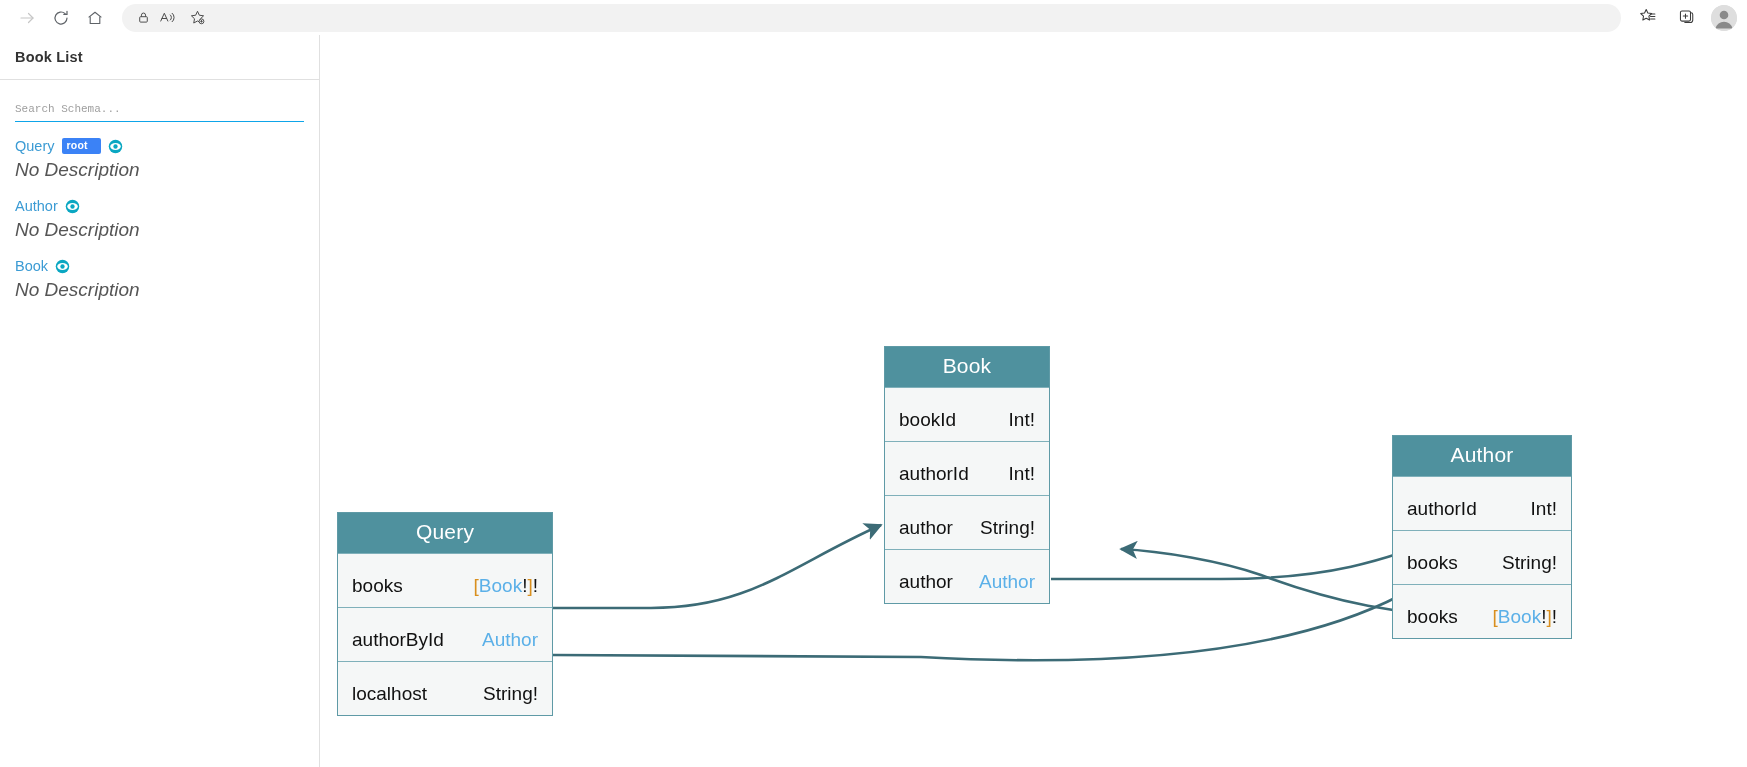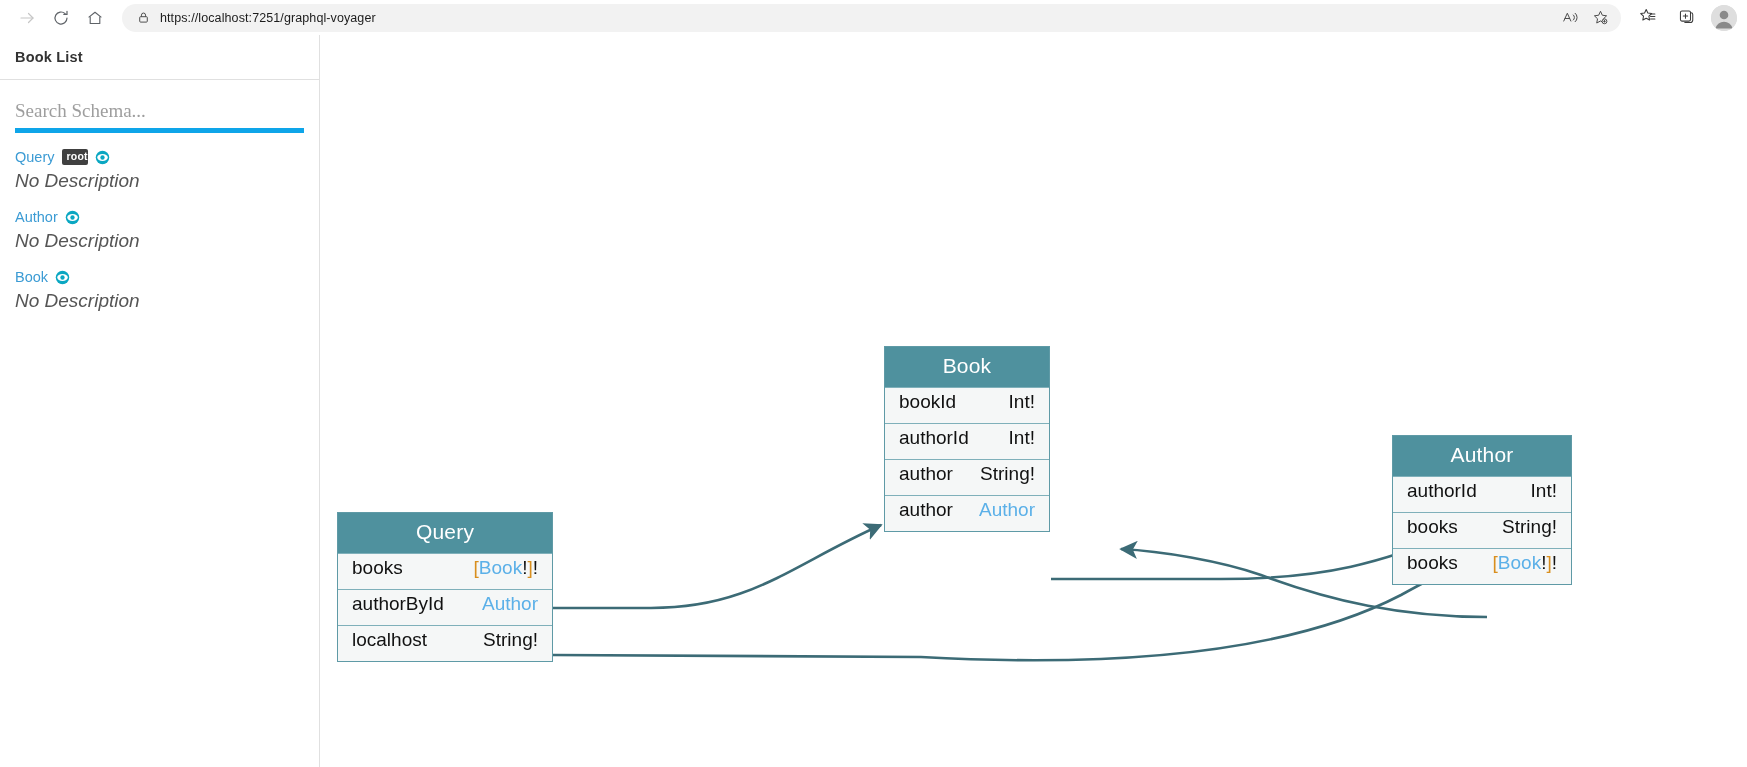--- a/index.html
+++ b/index.html
@@ -88,40 +88,40 @@
     padding-left: 15px;
   }
   #sidebar-title {
     font-size: 14.5px; font-weight: bold; color: #333333;
     letter-spacing: 0.2px;
   }
   #search-wrap { padding: 18px 15px 0 15px; }
   #search-input {
     width: 100%;
     border: none; outline: none;
-    border-bottom: 5px solid #0ea5e9;
-    font-size: 19px;
-    font-family: Liberation Serif, serif;
+    border-bottom: 1px solid #0ea5e9;
+    font-size: 11px;
+    font-family: Liberation Mono, monospace;
     padding: 2px 0 6px 0;
     color: #333;
     background: transparent;
   }
   #search-input::placeholder { color: #9e9e9e; }
 
   #type-list { padding: 16px 15px 0 15px; }
   .type-entry { margin-bottom: 18px; }
   .type-line { display: flex; align-items: center; line-height: 1; }
   .type-name {
     color: #3b9bd4; font-size: 14.5px;
     cursor: pointer;
   }
   .root-badge {
-    background: #404040; color: #ffffff;
+    background: #3b82f6; color: #ffffff;
     font-size: 10.5px; font-weight: bold;
-    padding: 1px 0 2px 5px;
+    padding: 1px 13px 2px 5px;
     border-radius: 2px;
     margin-left: 7px;
     line-height: 1.25;
     letter-spacing: .2px;
   }
   .eye-icon {
     margin-left: 7px; width: 15px; height: 15px;
     display: inline-flex; align-items: center; justify-content: center;
     color: #0aa7c2; cursor: pointer;
   }
@@ -150,21 +150,21 @@
     background: #4f919e;
     color: #ffffff;
     text-align: center;
     font-size: 21px;
     padding: 7px 0 9px 0;
     letter-spacing: .2px;
   }
   .node-field {
     display: flex; align-items: center; justify-content: space-between;
     border-top: 1px solid #7fb0ba;
-    padding: 3px 14px 10px 14px;
+    padding: 21px 14px 10px 14px;
     font-size: 19px;
     background: #f5f7f7;
     white-space: nowrap;
   }
   .node-field:first-of-type { border-top: none; }
   .field-name { color: #111111; }
   .field-type { color: #111111; margin-left: 22px; }
   .t-obj { color: #5bb0e8; }
   .t-punct { color: #d98f1e; }
   .t-bang { color: #111111; }
@@ -201,21 +201,20 @@
     </span>
   </div>
 
   <div id="url-bar">
     <span id="url-lock">
       <svg width="13" height="13" viewBox="0 0 24 24" fill="none" stroke="currentColor" stroke-width="1.8">
           <rect x="5" y="10.5" width="14" height="10" rx="1.6"></rect>
           <path d="M8.2 10.5V7.6a3.8 3.8 0 0 1 7.6 0v2.9"></path>
         </svg>
     </span>
-    <span id="url-text">https://localhost:7251/graphql-voyager</span>
     <span class="url-right-icons">
       <span class="url-icon">
         <svg width="17" height="17" viewBox="0 0 24 24" fill="none" stroke="currentColor" stroke-width="1.4" stroke-linecap="round">
             <path d="M2.5 17 7.5 6l5 11"></path>
             <path d="M4.3 13.4h6.4"></path>
             <path d="M16 8.4a4.6 4.6 0 0 1 0 7.2"></path>
             <path d="M18.6 6a7.6 7.6 0 0 1 0 12"></path>
           </svg>
       </span>
       <span class="url-icon">

